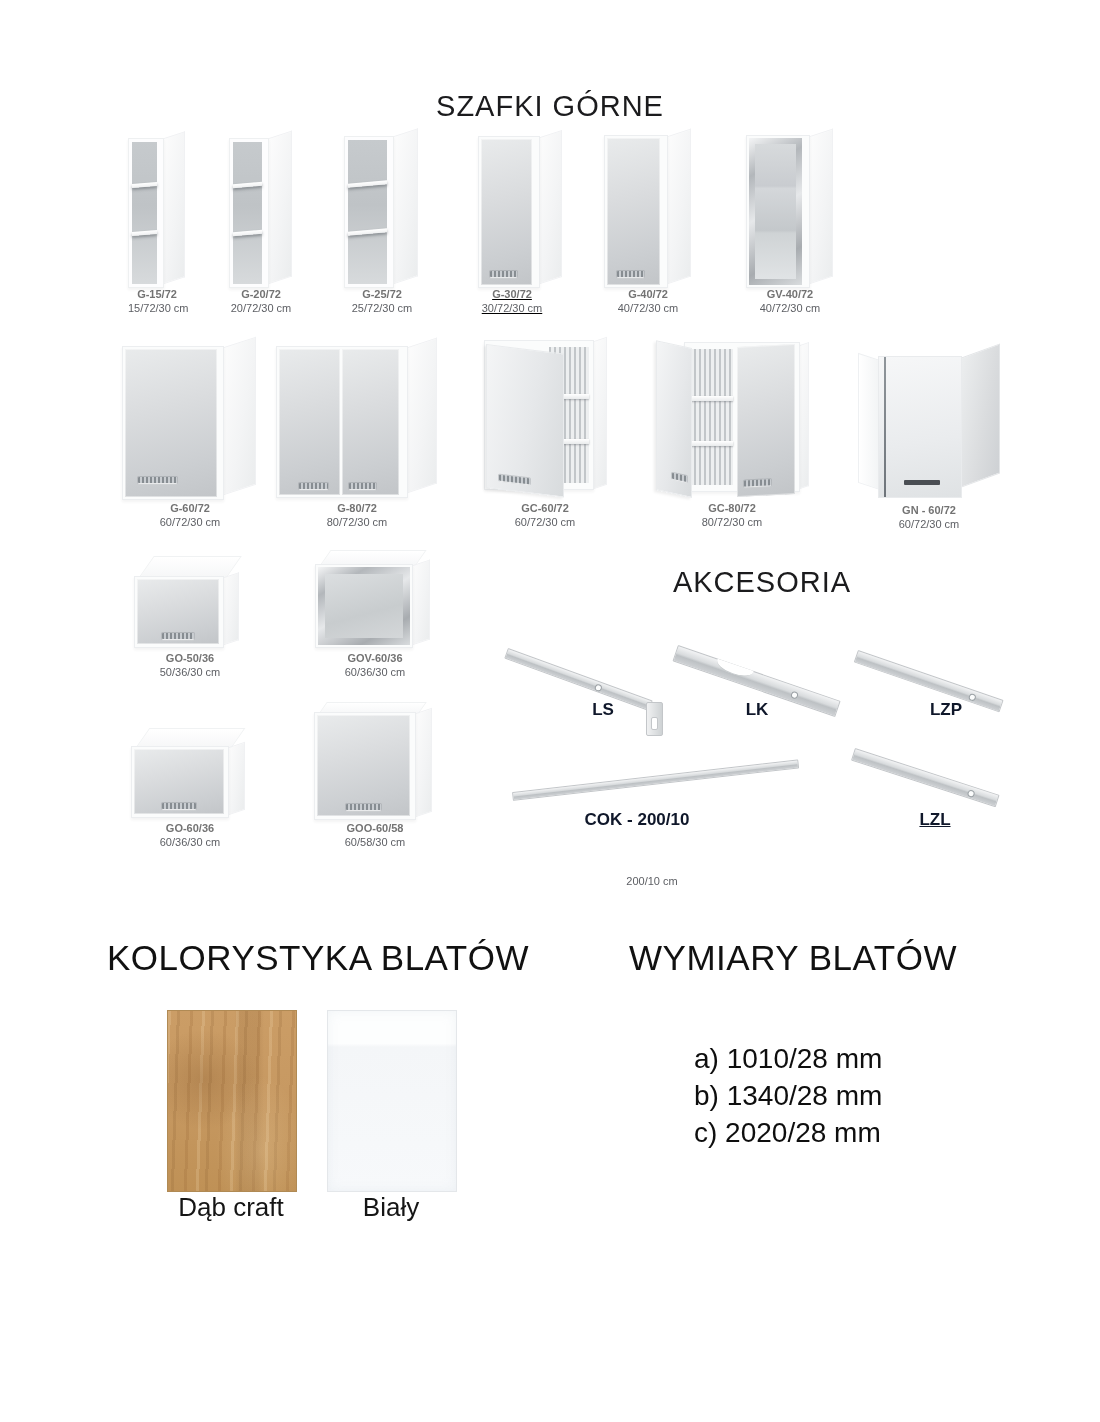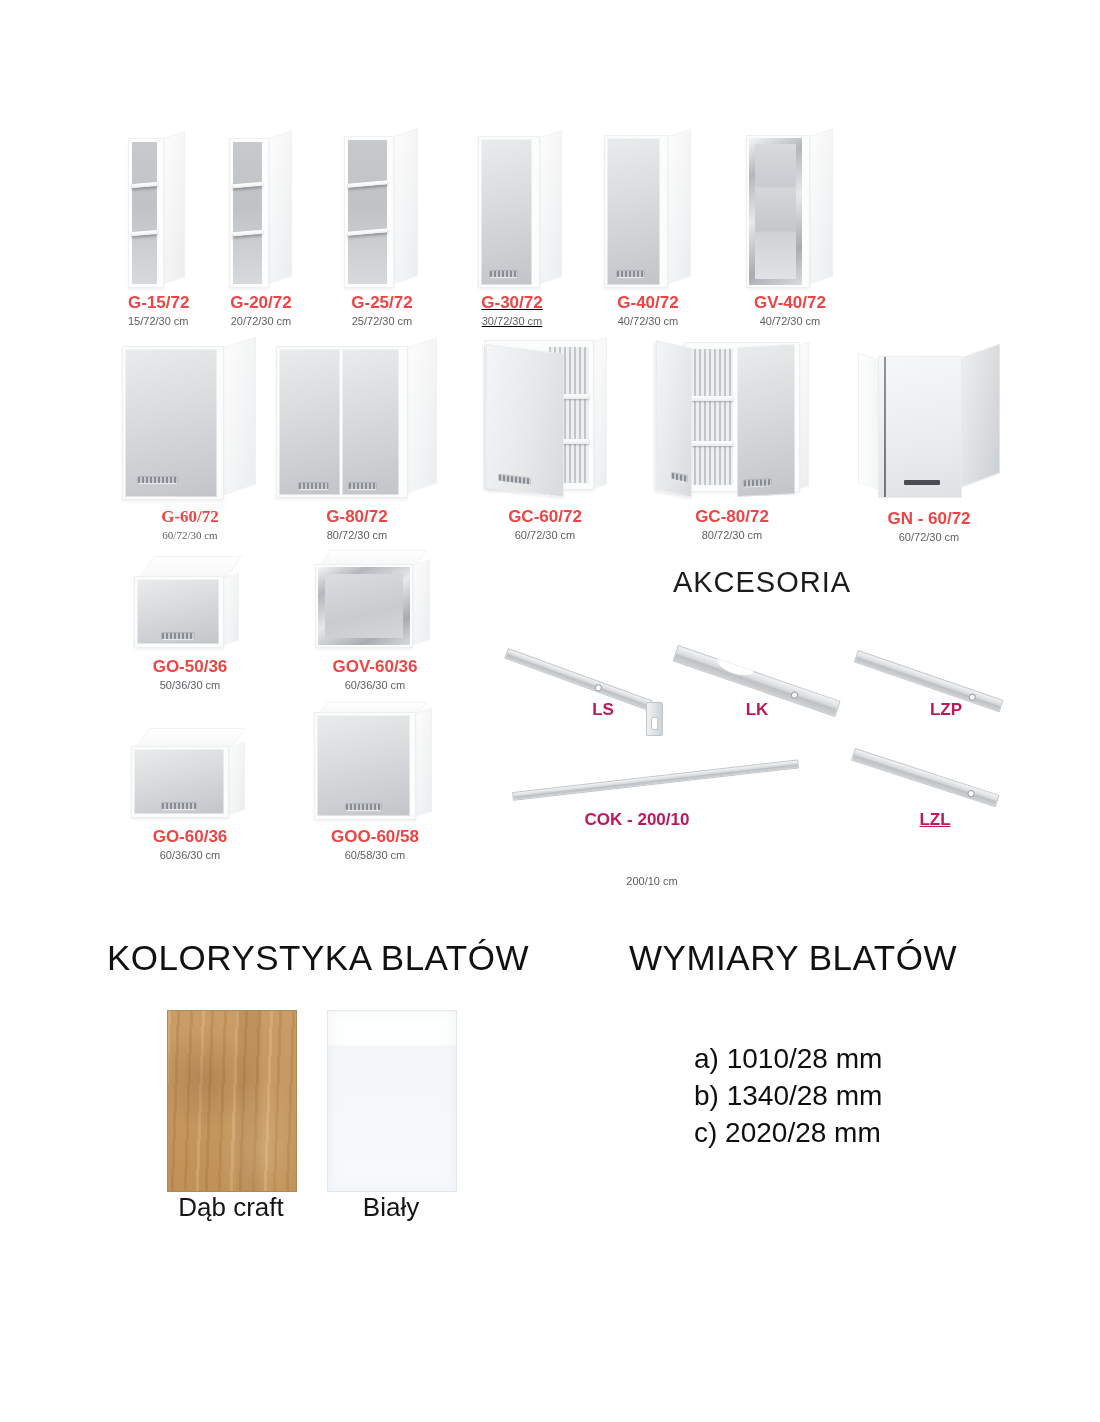--- a/index.html
+++ b/index.html
@@ -3,23 +3,23 @@
 <meta charset="utf-8">
 <style>
   html,body{margin:0;padding:0;background:#fff;}
   #canvas{position:relative;width:1100px;height:1422px;background:#fff;overflow:hidden;
           font-family:"Liberation Sans",sans-serif;}
   .sect-title{position:absolute;transform:translateX(-50%);font-size:29px;color:#1b1b1d;
               letter-spacing:1px;white-space:nowrap;}
   .sect-title.big{font-size:35px;letter-spacing:.5px;color:#111;}
   .fig{position:absolute;transform:translateX(-50%);text-align:center;}
   .art{position:relative;margin:0 auto;}
-  .lbl{font-weight:700;font-size:17px;line-height:1.1;color:#ef4444;margin-top:6px;white-space:nowrap;}
+  .lbl{font-weight:700;font-size:11px;line-height:1.1;color:#737373;white-space:nowrap;}
   .sub{font-size:11px;line-height:1.2;color:#5c5e63;margin-top:2px;white-space:nowrap;}
-  .acclbl{position:absolute;transform:translateX(-50%);font-weight:700;font-size:17px;color:#be185d;white-space:nowrap;}
+  .acclbl{position:absolute;transform:translateX(-50%);font-weight:700;font-size:17px;color:#0f172a;white-space:nowrap;}
   .accsub{position:absolute;transform:translateX(-50%);font-size:11px;color:#5c5e63;white-space:nowrap;}
 
   
   .carcass{position:absolute;background:#fbfcfc;border:1px solid #eceef0;box-shadow:0 2px 3px rgba(0,0,0,.05);}
   .cabside{position:absolute;background:linear-gradient(100deg,#fdfdfd,#f3f4f5 60%,#ebedee);
            border:1px solid #f0f1f3;border-left:none;transform:skewY(-18deg);transform-origin:bottom left;}
   .door{position:absolute;background:linear-gradient(165deg,#e9ebec 0%,#dadcde 40%,#cbced1 78%,#c2c5c8 100%);
         box-shadow:inset 0 0 0 1px rgba(255,255,255,.45);}
   .handle{position:absolute;height:6px;background:repeating-linear-gradient(90deg,#878d92 0 2px,#c9cdd1 2px 4px);
           border-radius:1px;box-shadow:0 1px 1px rgba(255,255,255,.8),0 0 0 1px rgba(130,136,141,.35);}
@@ -70,20 +70,21 @@
     background:linear-gradient(180deg,#fdfefe 0%,#fdfefe 18%,#f4f6f8 20%,#f7f9fb 100%);
     box-shadow:inset 0 0 12px rgba(190,200,210,.18);}
   .swlbl{position:absolute;transform:translateX(-50%);font-size:26px;color:#151515;white-space:nowrap;}
   .dimline{position:absolute;font-size:28px;line-height:34px;color:#0e0e0e;white-space:nowrap;}
 </style>
 </head>
 <body>
 
 <div id="canvas">
 
+  <div class="sect-title" style="left:550px;top:90px;">SZAFKI GÓRNE</div>
   <div class="sect-title" style="left:762px;top:566px;">AKCESORIA</div>
   <div class="sect-title big" style="left:318px;top:938px;">KOLORYSTYKA BLATÓW</div>
   <div class="sect-title big" style="left:793px;top:938px;">WYMIARY BLATÓW</div>
 
   <div class="fig" style="left:157px;top:136px;width:58px;">
     <div class="art" style="width:58px;height:152px;">
       <div class="cabside" style="left:33px;bottom:3px;width:23px;height:144px;"></div>
       <div class="shelfbox" style="left:0;bottom:0;width:34px;height:148px;">
         <div class="cavity"></div>
         <div class="shelf" style="top:30%;"></div>
@@ -153,21 +154,21 @@
         <div class="gdoor" style="left:2px;top:2px;bottom:2px;right:7px;">
           <div class="glassv"></div>
         </div>
       </div>
     </div>
     <div class="lbl">GV-40/72</div>
     <div class="sub">40/72/30 cm</div>
   </div>
 
 
-  <div class="fig" style="left:190px;top:344px;width:136px;font-family:Liberation Serif, serif;">
+  <div class="fig" style="left:190px;top:344px;width:136px;">
     <div class="art" style="width:136px;height:158px;">
       <div class="cabside" style="left:99px;bottom:6px;width:34px;height:146px;"></div>
       <div class="carcass" style="left:0;bottom:2px;width:100px;height:152px;">
         <div class="door" style="left:2px;top:2px;bottom:2px;right:6px;">
           <div class="handle" style="left:14%;bottom:14px;width:42%;"></div>
         </div>
       </div>
     </div>
     <div class="lbl">G-60/72</div>
     <div class="sub">60/72/30 cm</div>

